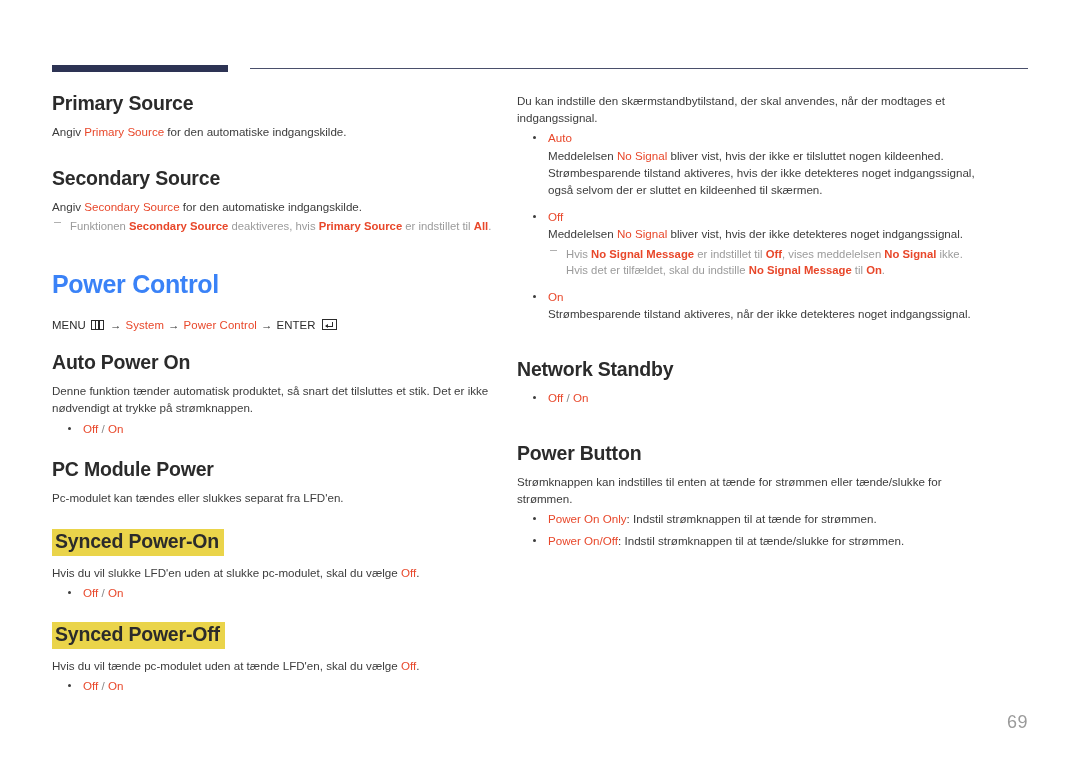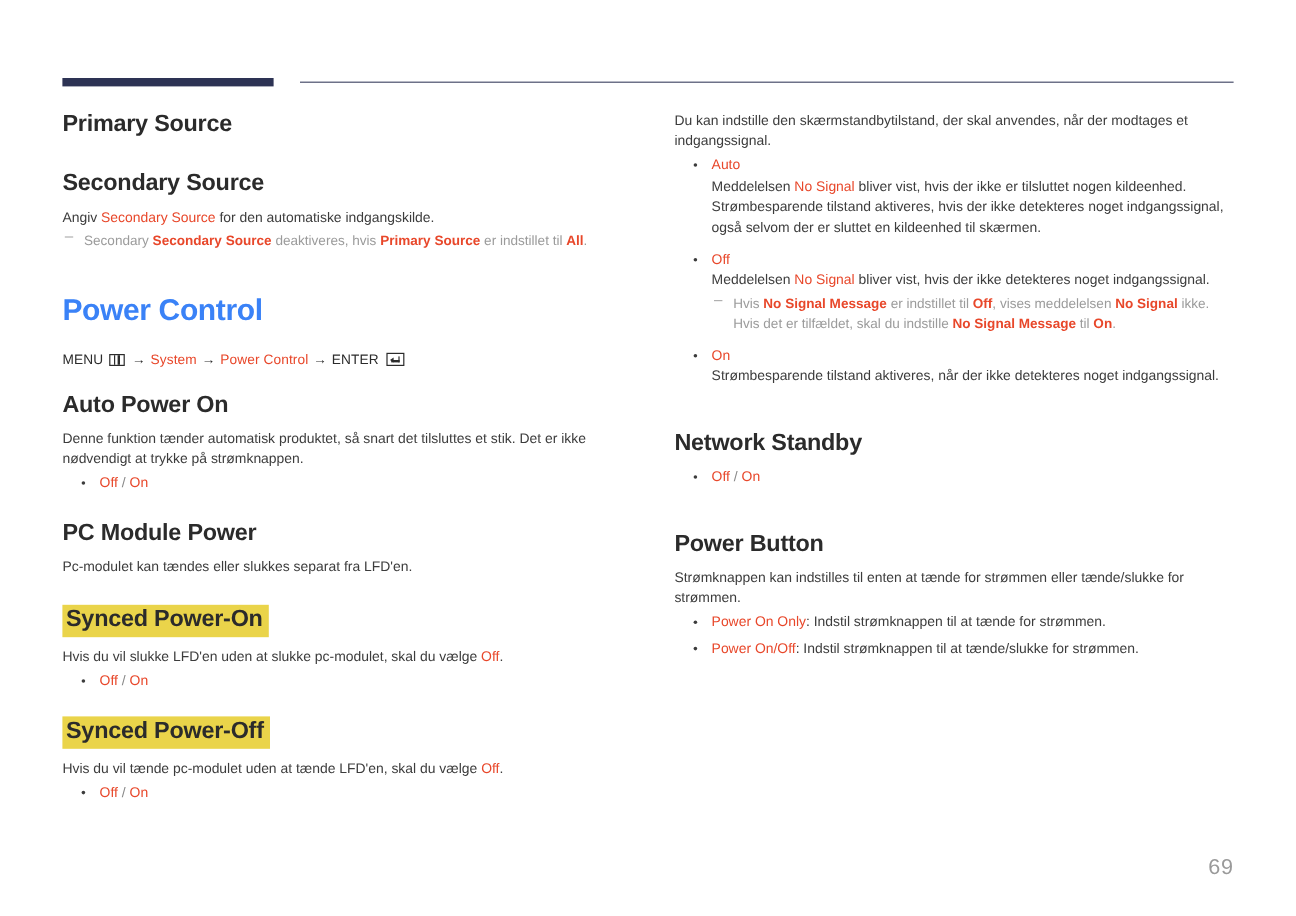--- a/index.html
+++ b/index.html
@@ -35,21 +35,20 @@
     background: #4a4f6b;
   }
 
   
   .columns {
     position: absolute;
     top: 92px;
     left: 52px;
     width: 978px;
     display: flex;
-    gap: 45px;
   }
   .col { width: 465px; }
 
   
   h2.sec-title {
     font-size: 19.5px;
     font-weight: 700;
     color: #2b2b2b;
     margin: 0 0 8px 0;
     letter-spacing: -0.2px;
@@ -201,24 +200,25 @@
 <div class="header-rule">
   <div class="thick"></div>
   <div class="thin"></div>
 </div>
 
 <div class="columns">
 
   <div class="col">
 
     <h2 class="sec-title">Primary Source</h2>
+    <p class="body"><span>Angiv </span><span class="r">Primary Source</span><span> for den automatiske indgangskilde.</span></p>
 
     <h2 class="sec-title spaced">Secondary Source</h2>
     <p class="body"><span>Angiv </span><span class="r">Secondary Source</span><span> for den automatiske indgangskilde.</span></p>
-    <p class="note"><span class="dash"></span><span>Secondary </span><b>Secondary Source</b><span> deaktiveres, hvis </span><b>Primary Source</b><span> er indstillet til </span><b>All</b><span>.</span></p>
+    <p class="note"><span class="dash"></span><span>Funktionen </span><b>Secondary Source</b><span> deaktiveres, hvis </span><b>Primary Source</b><span> er indstillet til </span><b>All</b><span>.</span></p>
 
     <div class="gap-lg"></div>
 
     <h1 class="big-title">Power Control</h1>
 
     <div class="gap-md"></div>
 
     <p class="menupath">
       <span>MENU</span>
       <span class="icon-menu"></span>

